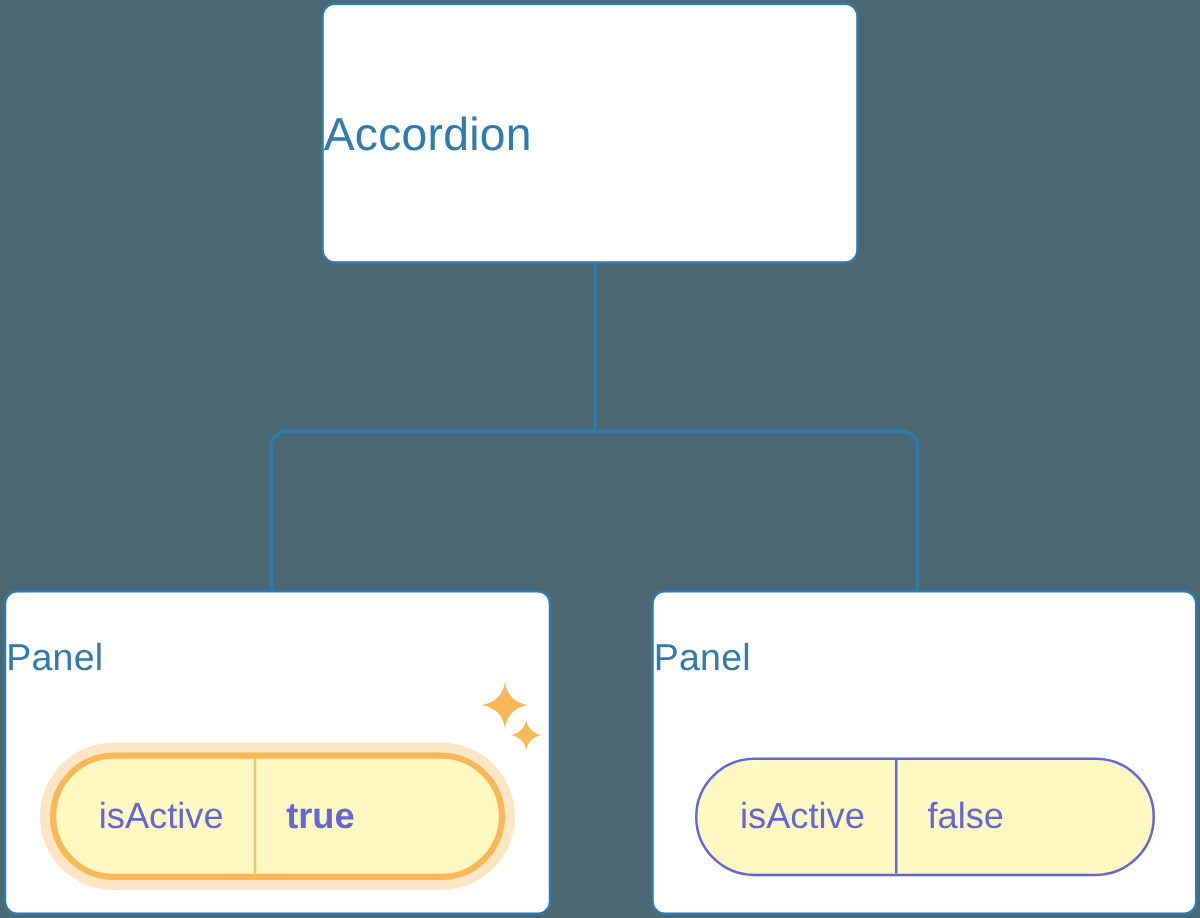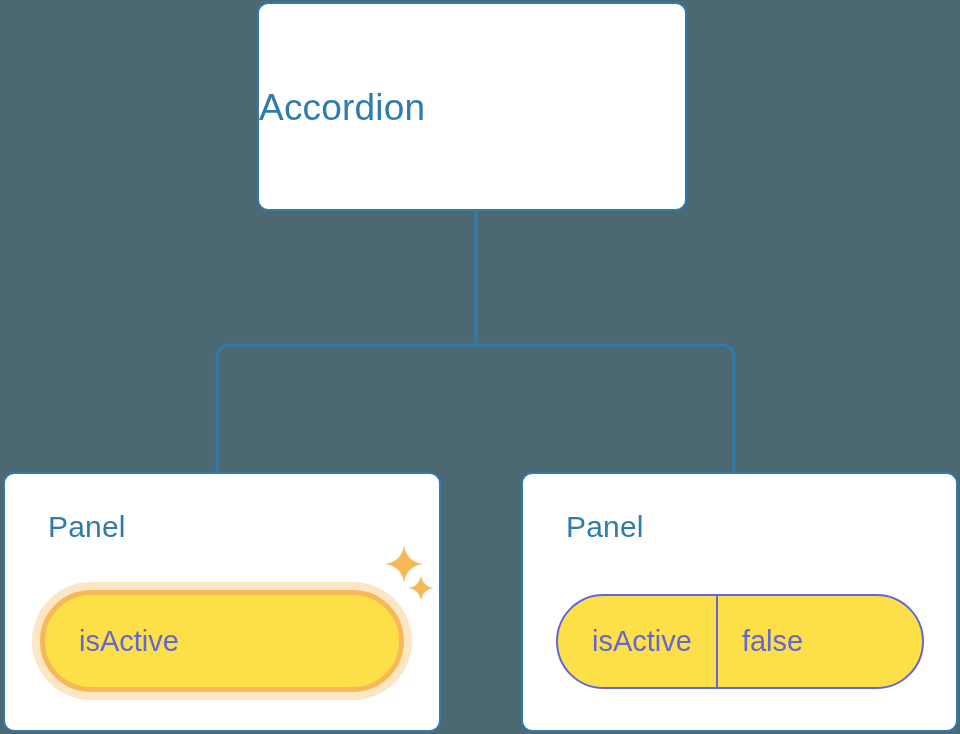--- a/index.html
+++ b/index.html
@@ -64,33 +64,33 @@
     font-weight: 400;
     letter-spacing: .2px;
   }
   #accordion-title {
     top: 83px;
     font-size: 37px;
   }
   .panel-title {
     top: 36px;
     font-size: 30px;
-    margin-left: 43px;
   }
 
   
   .pill {
     position: absolute;
     display: flex;
     align-items: stretch;
     box-sizing: border-box;
-    background: #fde047;
+    background: #fef9c3;
     border: 2px solid #6366d8;
     border-radius: 999px;
     overflow: hidden;
+    margin-top: 12px;
   }
   .pill-key, .pill-val {
     display: flex;
     align-items: center;
     justify-content: center;
     color: #6366d8;
     font-size: 29px;
     line-height: 1;
     box-sizing: border-box;
   }
@@ -148,20 +148,21 @@
   <div class="card" id="accordion-card">
     <div class="node-title" id="accordion-title">Accordion</div>
   </div>
 
   <div class="card" id="panel-card-0">
     <div class="node-title panel-title">Panel</div>
   </div>
 
   <div class="pill highlight" id="pill-0">
     <div class="pill-key">isActive</div>
+    <div class="pill-val">true</div>
   </div>
 
   <svg class="sparkle" id="sparkle-lg" viewBox="0 0 100 100" xmlns="http://www.w3.org/2000/svg">
     <path d="M50,0 C53,28 72,47 100,50 C72,53 53,72 50,100 C47,72 28,53 0,50 C28,47 47,28 50,0 Z" fill="#f8b858"></path>
   </svg>
   <svg class="sparkle" id="sparkle-sm" viewBox="0 0 100 100" xmlns="http://www.w3.org/2000/svg">
     <path d="M50,0 C53,28 72,47 100,50 C72,53 53,72 50,100 C47,72 28,53 0,50 C28,47 47,28 50,0 Z" fill="#f8b858"></path>
   </svg>
 
   <div class="card" id="panel-card-1">

